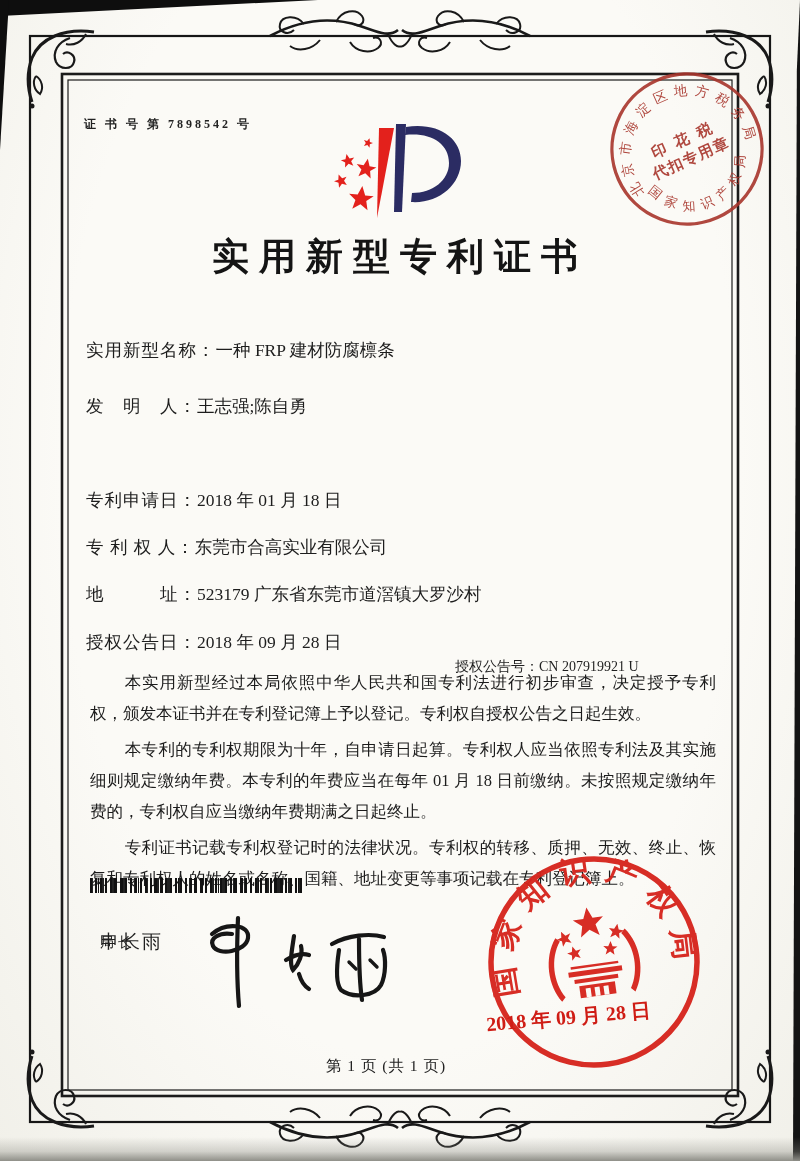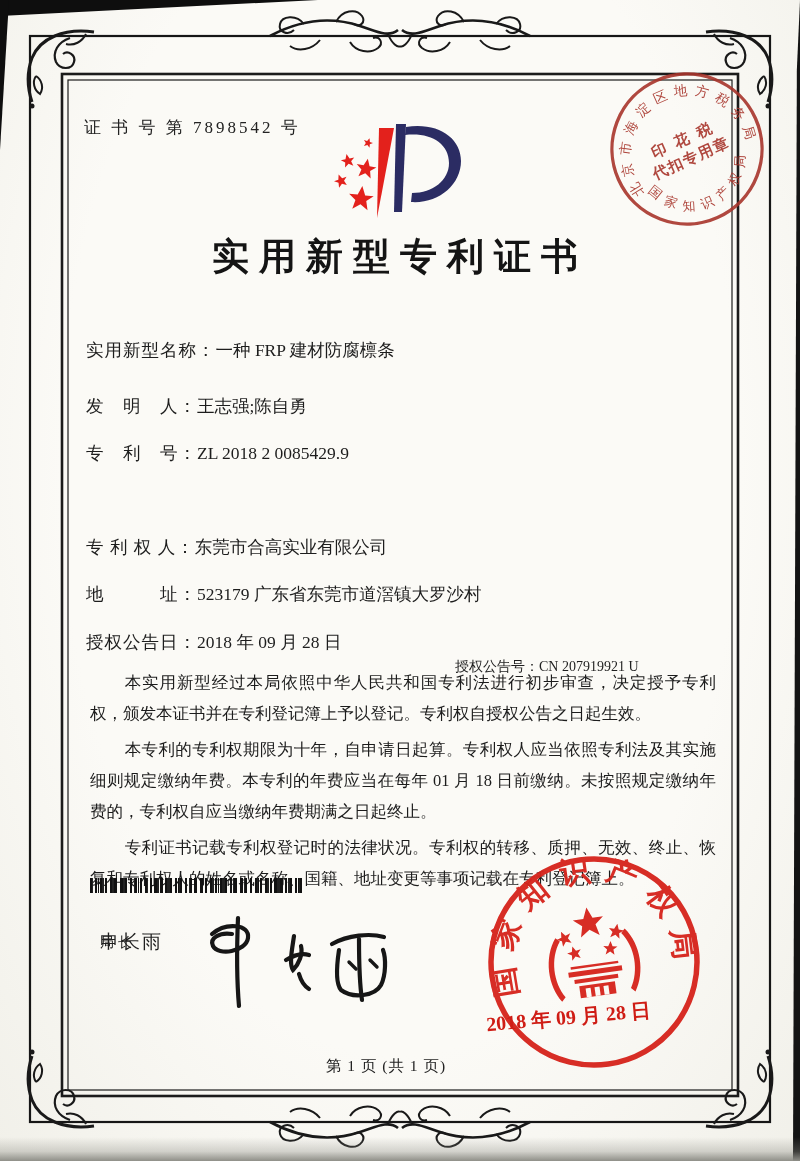--- a/index.html
+++ b/index.html
@@ -14,21 +14,21 @@
            clip-path:polygon(0 0,100% 0,0 100%);}
   .art-left{left:0;top:0;width:9px;height:150px;background:#0e0e0e;
            clip-path:polygon(0 0,100% 0,0 100%);}
   .art-right{right:0;top:0;width:7px;height:1161px;background:#141414;
            clip-path:polygon(100% 0,100% 100%,0 100%,55% 6%);}
   .art-bottom{left:0;bottom:0;width:800px;height:24px;
            background:linear-gradient(180deg,rgba(140,140,132,0) 0%,rgba(140,140,132,.35) 60%,#8f8f88 100%);}
   
   .frame-svg{left:0;top:0;}
   
-  .cert-no{left:84px;top:116px;font-size:17px;letter-spacing:3px;color:#222;}
+  .cert-no{left:84px;top:116px;font-size:12px;letter-spacing:3px;color:#222;font-weight:bold;}
   
   .logo{left:332px;top:122px;width:150px;height:124px;}
   
   .title{left:0;top:232px;width:800px;text-align:center;font-size:37px;
          font-weight:bold;letter-spacing:10px;color:#141414;}
   
   .field-row{left:86px;font-size:17.5px;color:#1d1d1d;white-space:nowrap;}
   .field-row .lbl{letter-spacing:1px;}
   .r1{top:338px;} .r2{top:394px;} .r3{top:441px;} .r4{top:488px;}
   .r5{top:535px;} .r6{top:582px;} .r7{top:630px;text-align:right;}
@@ -123,22 +123,22 @@
   </svg>
 
   <div class="abs field-row r1">
     <span class="lbl">实用新型名称：</span><span>一种 FRP 建材防腐檩条</span>
   </div>
 
   <div class="abs title">实用新型专利证书</div>
   <div class="abs field-row r2">
     <span class="lbl">发　明　人：</span><span>王志强;陈自勇</span>
   </div>
-  <div class="abs field-row r3">
-    <span class="lbl">专　利　号：</span><span>ZL 2018 2 0085429.9</span>
+  <div class="abs field-row r4">
+    <span class="lbl">专利申请日：</span><span>2018 年 01 月 18 日</span>
   </div>
   <div class="abs field-row r5">
     <span class="lbl">专 利 权 人：</span><span>东莞市合高实业有限公司</span>
   </div>
   <div class="abs field-row r6">
     <span class="lbl">地　　　址：</span><span>523179 广东省东莞市道滘镇大罗沙村</span>
   </div>
   <div class="abs field-row r7">
     <span class="lbl">授权公告日：</span><span>2018 年 09 月 28 日</span>
   </div>

